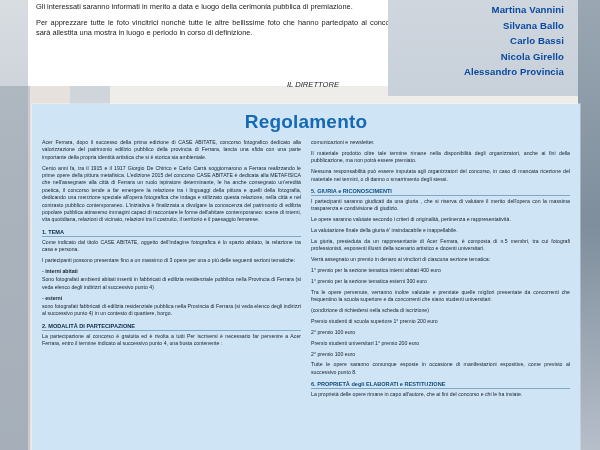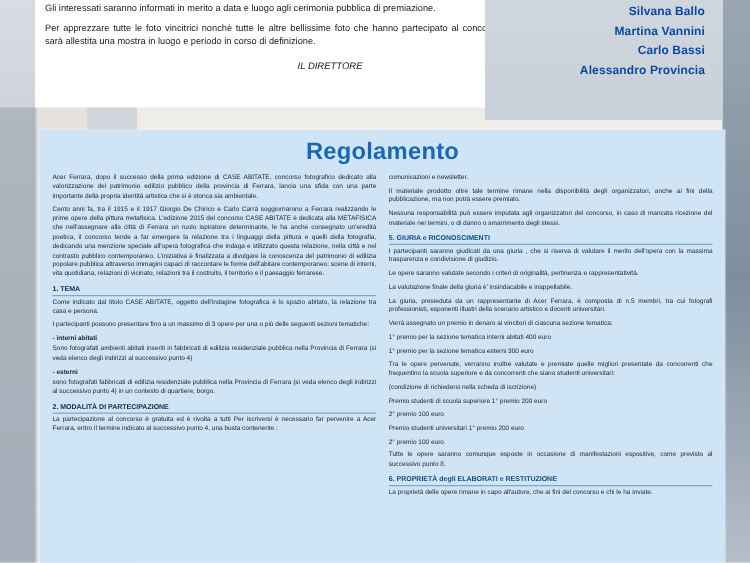--- a/index.html
+++ b/index.html
@@ -67,22 +67,22 @@
     text-align: justify;
   }
   .top-date {
     font-size: 7.4px;
     color: #1a1a1a;
     margin-top: 10px;
   }
   .signature {
     position: absolute;
     left: 238px;
-    top: 48px;
-    text-align: left;
+    top: 80px;
+    text-align: center;
     width: 150px;
   }
   .signature .sig-title {
     font-size: 7.6px;
     font-style: italic;
     color: #1a1a1a;
   }
   .signature .sig-name {
     font-size: 7.2px;
     font-style: italic;
@@ -167,32 +167,33 @@
 </head>
 <body>
 
 <div class="page">
 
   <div class="bg-left-strip"></div>
   <div class="bg-photo-band"></div>
   <div class="bg-photo-right"></div>
 
   <div class="top-text">
-    <p>Gli interessati saranno informati in merito a data e luogo agli cerimonia pubblica di premiazione.</p>
+    <p>Gli interessati saranno informati in merito a data e luogo della cerimonia pubblica di premiazione.</p>
     <p>Per apprezzare  tutte  le  foto  vincitrici  nonchè  tutte  le  altre  bellissime  foto  che  hanno partecipato  al  concorso,  sarà  allestita  una  mostra  in  luogo  e  periodo  in  corso  di definizione.</p>
   </div>
 
   <div class="signature">
     <div class="sig-title">IL DIRETTORE</div>
   </div>
 
   <div class="jury-panel">
+    <div class="jname">Martina Vannini</div>
     <div class="jname">Silvana Ballo</div>
-    <div class="jname">Martina Vannini</div>
     <div class="jname">Carlo Bassi</div>
+    <div class="jname">Nicola Girello</div>
     <div class="jname">Alessandro Provincia</div>
   </div>
 
   <div class="reg-card">
     <div class="reg-title">Regolamento</div>
 
     <div class="cols">
 
       <div class="col">
         <p>Acer Ferrara, dopo il successo della prima edizione di CASE ABITATE, concorso fotografico dedicato alla valorizzazione del patrimonio edilizio pubblico  della  provincia  di  Ferrara,  lancia  una  sfida  con  una  parte importante della propria identità artistica che si è storica sia ambientale.</p>

